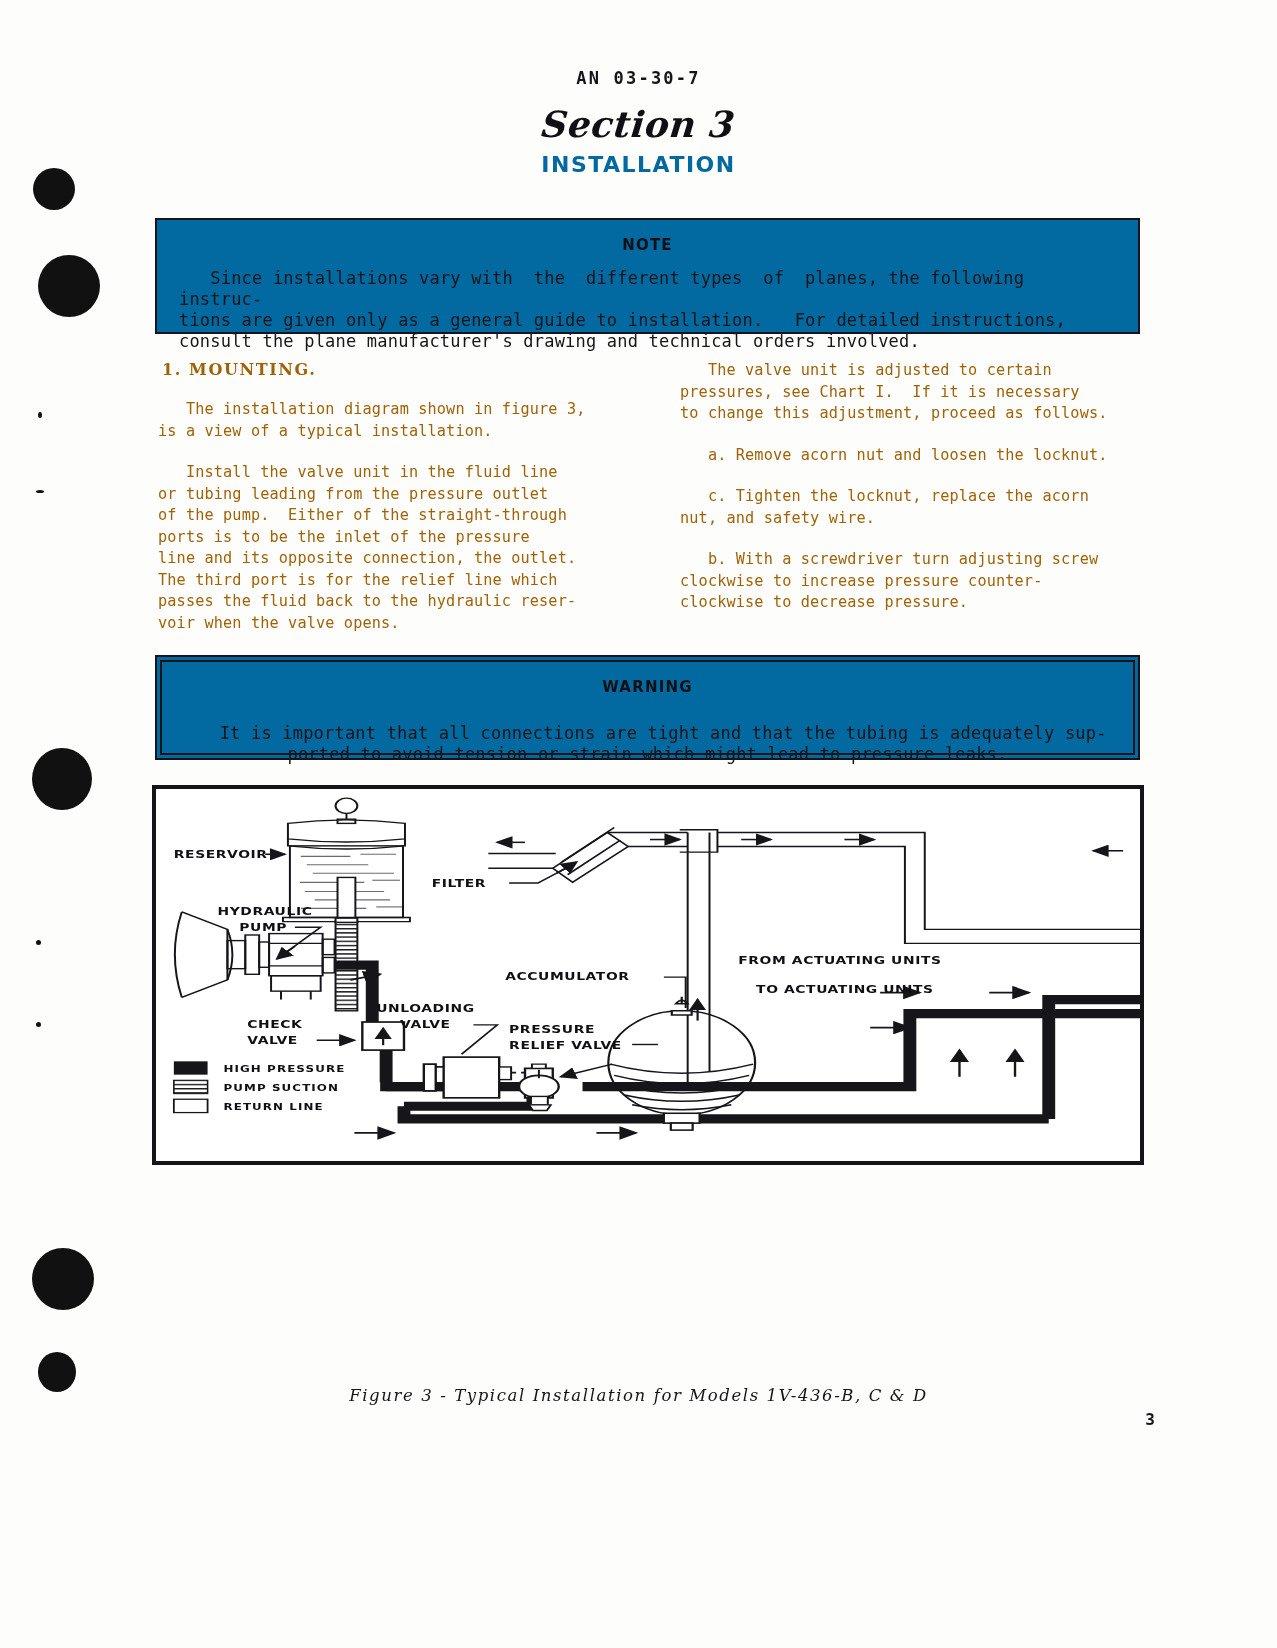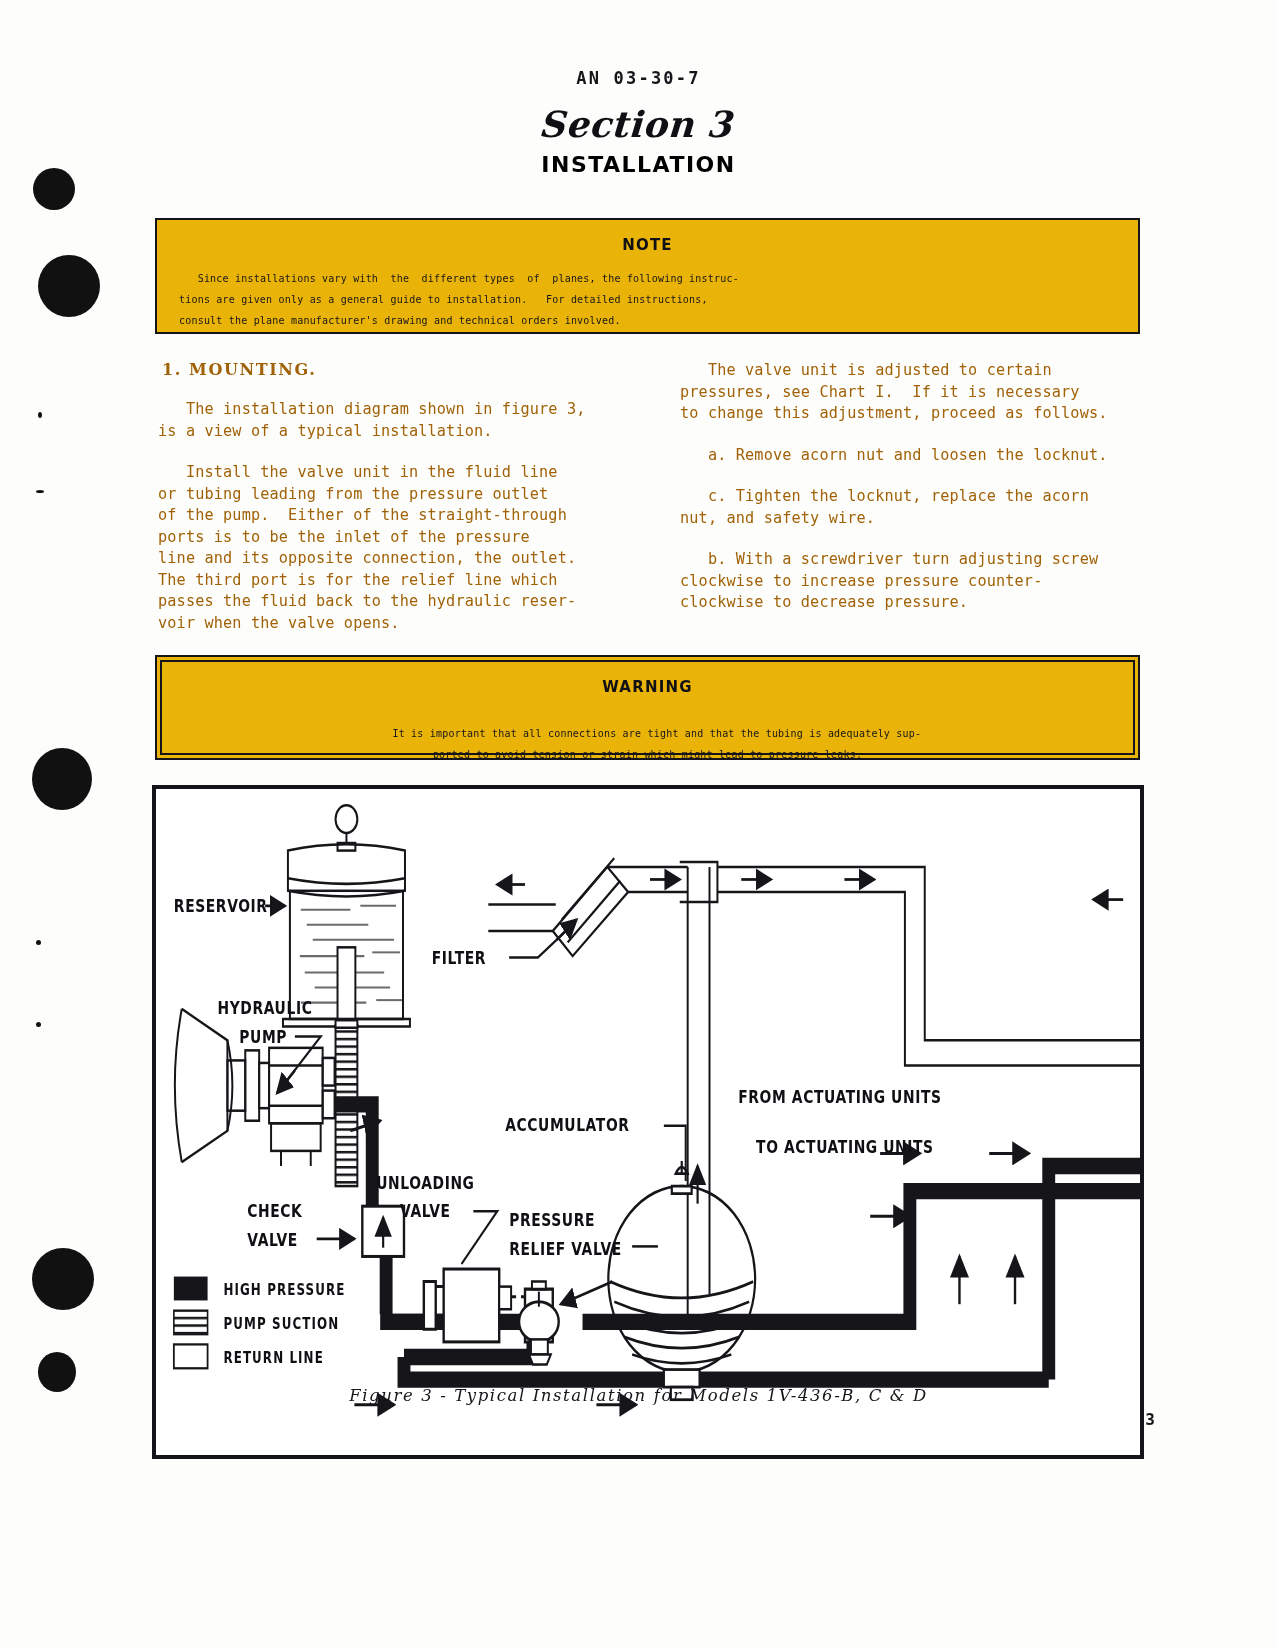--- a/index.html
+++ b/index.html
@@ -57,28 +57,28 @@
   .section-title {
     position: absolute;
     top: 152px;
     left: 0;
     width: 1277px;
     text-align: center;
     font-family: "DejaVu Sans", sans-serif;
     font-weight: 700;
     font-size: 22px;
     letter-spacing: 1.5px;
-    color: #000000;
+    color: #0369a1;
   }
 
   
   .callout {
     position: absolute;
     border: 2px solid #14141a;
-    background: #eab308;
+    background: #0369a1;
     box-sizing: border-box;
   }
   .callout.double {
     border: 2px solid #14141a;
     padding: 3px;
   }
   .callout.double .inner-border {
     border: 2px solid #14141a;
     height: 100%;
     box-sizing: border-box;
@@ -87,21 +87,21 @@
     text-align: center;
     font-family: "DejaVu Sans", sans-serif;
     font-weight: 700;
     font-size: 15px;
     letter-spacing: 1.2px;
     margin-top: 16px;
     color: #111115;
   }
   .callout-body {
     font-family: "DejaVu Sans Mono", monospace;
-    font-size: 10px;
+    font-size: 17px;
     line-height: 21px;
     letter-spacing: 0.2px;
     margin: 14px 22px 10px 22px;
     color: #16161a;
     white-space: pre-wrap;
   }
 
   #note-box   { left: 155px; top: 218px; width: 985px; height: 116px; }
   #warning-box{ left: 155px; top: 655px; width: 985px; height: 105px; }
   #warning-box .callout-title { }
@@ -131,21 +131,21 @@
     margin: 0 0 20px 0;
     white-space: pre-wrap;
   }
 
   
   #figure-box {
     position: absolute;
     left: 152px;
     top: 785px;
     width: 992px;
-    height: 674px;
+    height: 380px;
     border: 4px solid #14141a;
     background: #ffffff;
     box-sizing: border-box;
   }
   #figure-svg { display: block; width: 100%; height: 100%; }
 
   .fig-caption {
     position: absolute;
     top: 1386px;
     left: 0;

